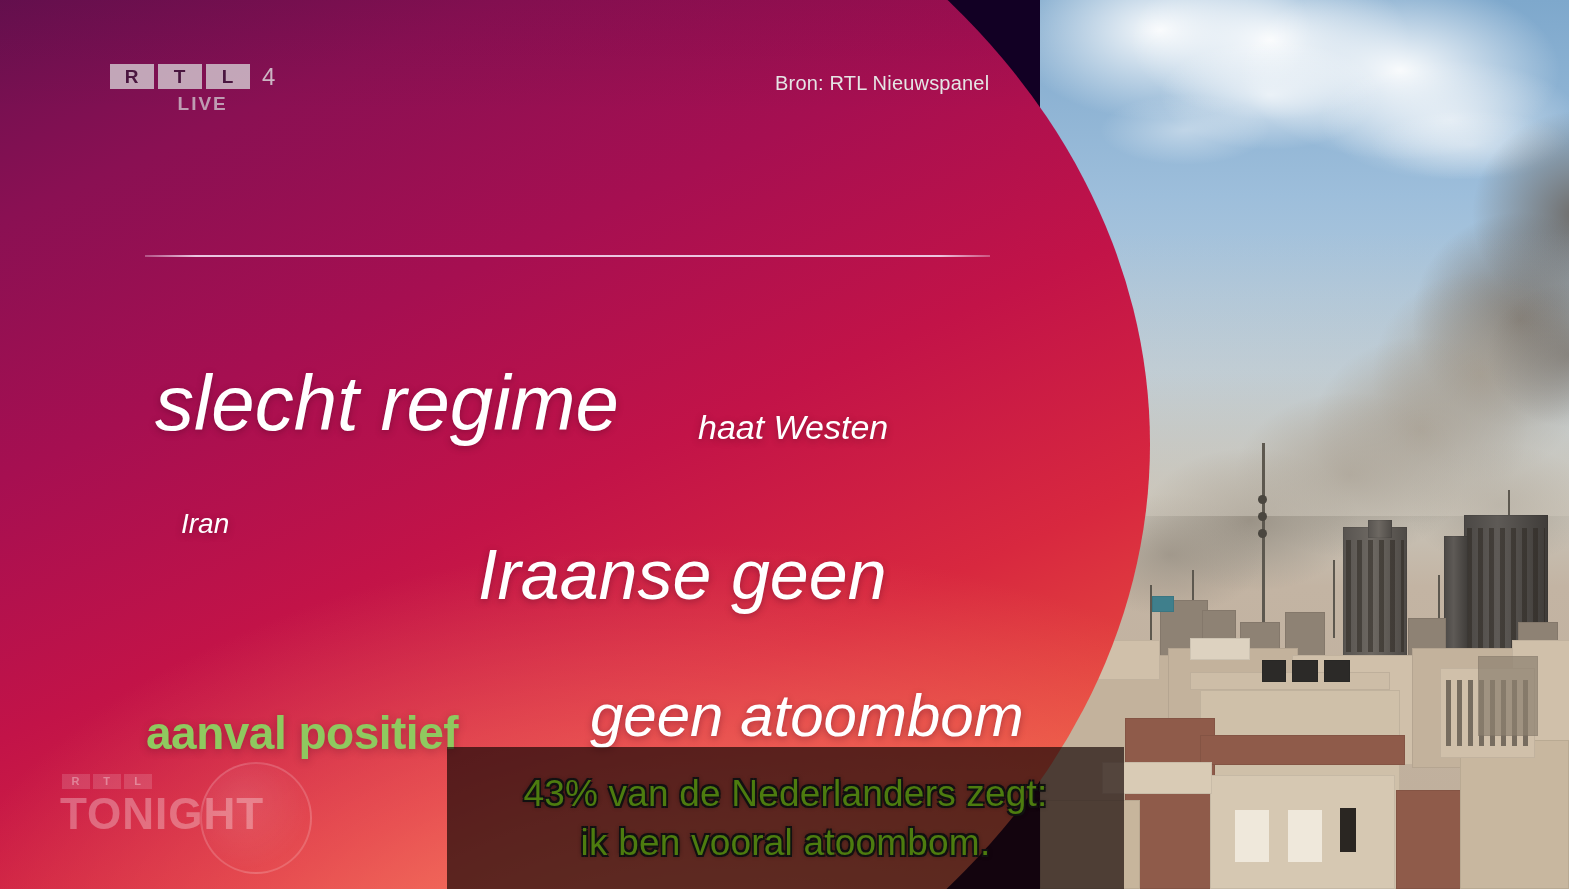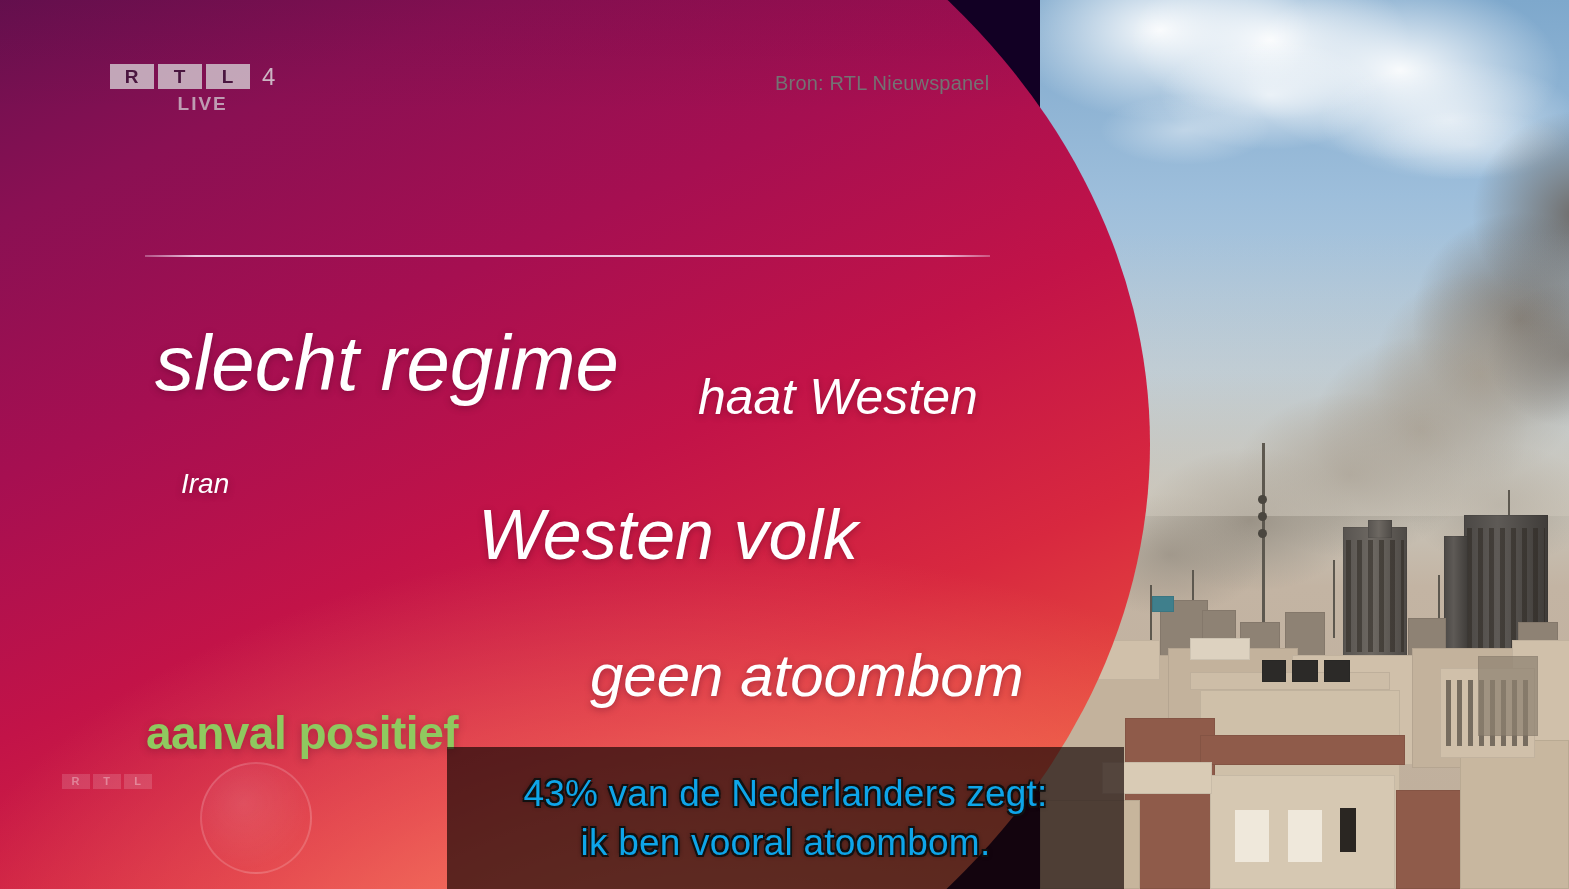--- a/index.html
+++ b/index.html
@@ -192,21 +192,21 @@
     color: rgba(206,196,205,.78);
     font-size: 19px;
     font-weight: 600;
     letter-spacing: 2px;
   }
 
   
   #source {
     position: absolute;
     left: 775px; top: 72px;
-    color: #737373;
+    color: #e5e5e5;
     font-size: 20px;
     font-weight: 400;
     letter-spacing: .2px;
   }
 
   
   #headline {
     position: absolute;
     left: 143px; top: 186px;
     color: #ffffff;
@@ -223,23 +223,24 @@
   }
 
   
   .term {
     position: absolute;
     color: #ffffff;
     font-style: italic;
     font-weight: 400;
     white-space: nowrap;
     text-shadow: 0 2px 7px rgba(60,0,30,.35);
+    margin-top: 40px;
   }
   #term-0 { left: 155px; top: 318px;  font-size: 78px; }
-  #term-1 { left: 698px; top: 368px;  font-size: 50px; }
+  #term-1 { left: 698px; top: 368px;  font-size: 34px; }
   #term-2 { left: 181px; top: 468px;  font-size: 28px; }
   #term-3 { left: 478px; top: 495px;  font-size: 70px; }
   #term-4 { left: 590px; top: 641px;  font-size: 60px; }
 
   
   #stat-value {
     position: absolute;
     left: 145px; top: 578px;
     color: #8fc95f;
     font-size: 116px;
@@ -306,21 +307,21 @@
     left: 447px; top: 747px;
     width: 677px; height: 142px;
     background: rgba(20,6,4,.68);
     display: flex;
     flex-direction: column;
     align-items: center;
     justify-content: center;
     gap: 2px;
   }
   .cap-line {
-    color: #0ea5e9;
+    color: #4d7c0f;
     font-size: 37px;
     font-weight: 400;
     letter-spacing: .2px;
     text-shadow:
       -1.6px -1.6px 0 #111, 1.6px -1.6px 0 #111,
       -1.6px  1.6px 0 #111, 1.6px  1.6px 0 #111,
        0 0 5px rgba(0,0,0,.9);
     line-height: 1.28;
   }
 </style>
@@ -426,32 +427,33 @@
         <span class="rtl-live">LIVE</span>
       </div>
 
       <div id="source">Bron: RTL Nieuwspanel</div>
 
       <div id="headline-rule"></div>
 
       <div class="term" id="term-0">slecht regime</div>
       <div class="term" id="term-1">haat Westen</div>
       <div class="term" id="term-2">Iran</div>
-      <div class="term" id="term-3">Westen volk</div>
+      <div class="term" id="term-3">Iraanse geen</div>
       <div class="term" id="term-4">geen atoombom</div>
 
       <div id="stat-label">aanval positief</div>
 
       <div id="tonight">
         <div id="tonight-circle"></div>
         <div id="tonight-rtl">
           <span class="ton-box">R</span>
           <span class="ton-box">T</span>
           <span class="ton-box">L</span>
         </div>
+        <div id="tonight-word">TONIGHT</div>
       </div>
 
     </div>
   </div>
 
   <div id="caption">
     <div class="cap-line">43% van de Nederlanders zegt:</div>
     <div class="cap-line">ik ben vooral atoombom.</div>
   </div>
 

